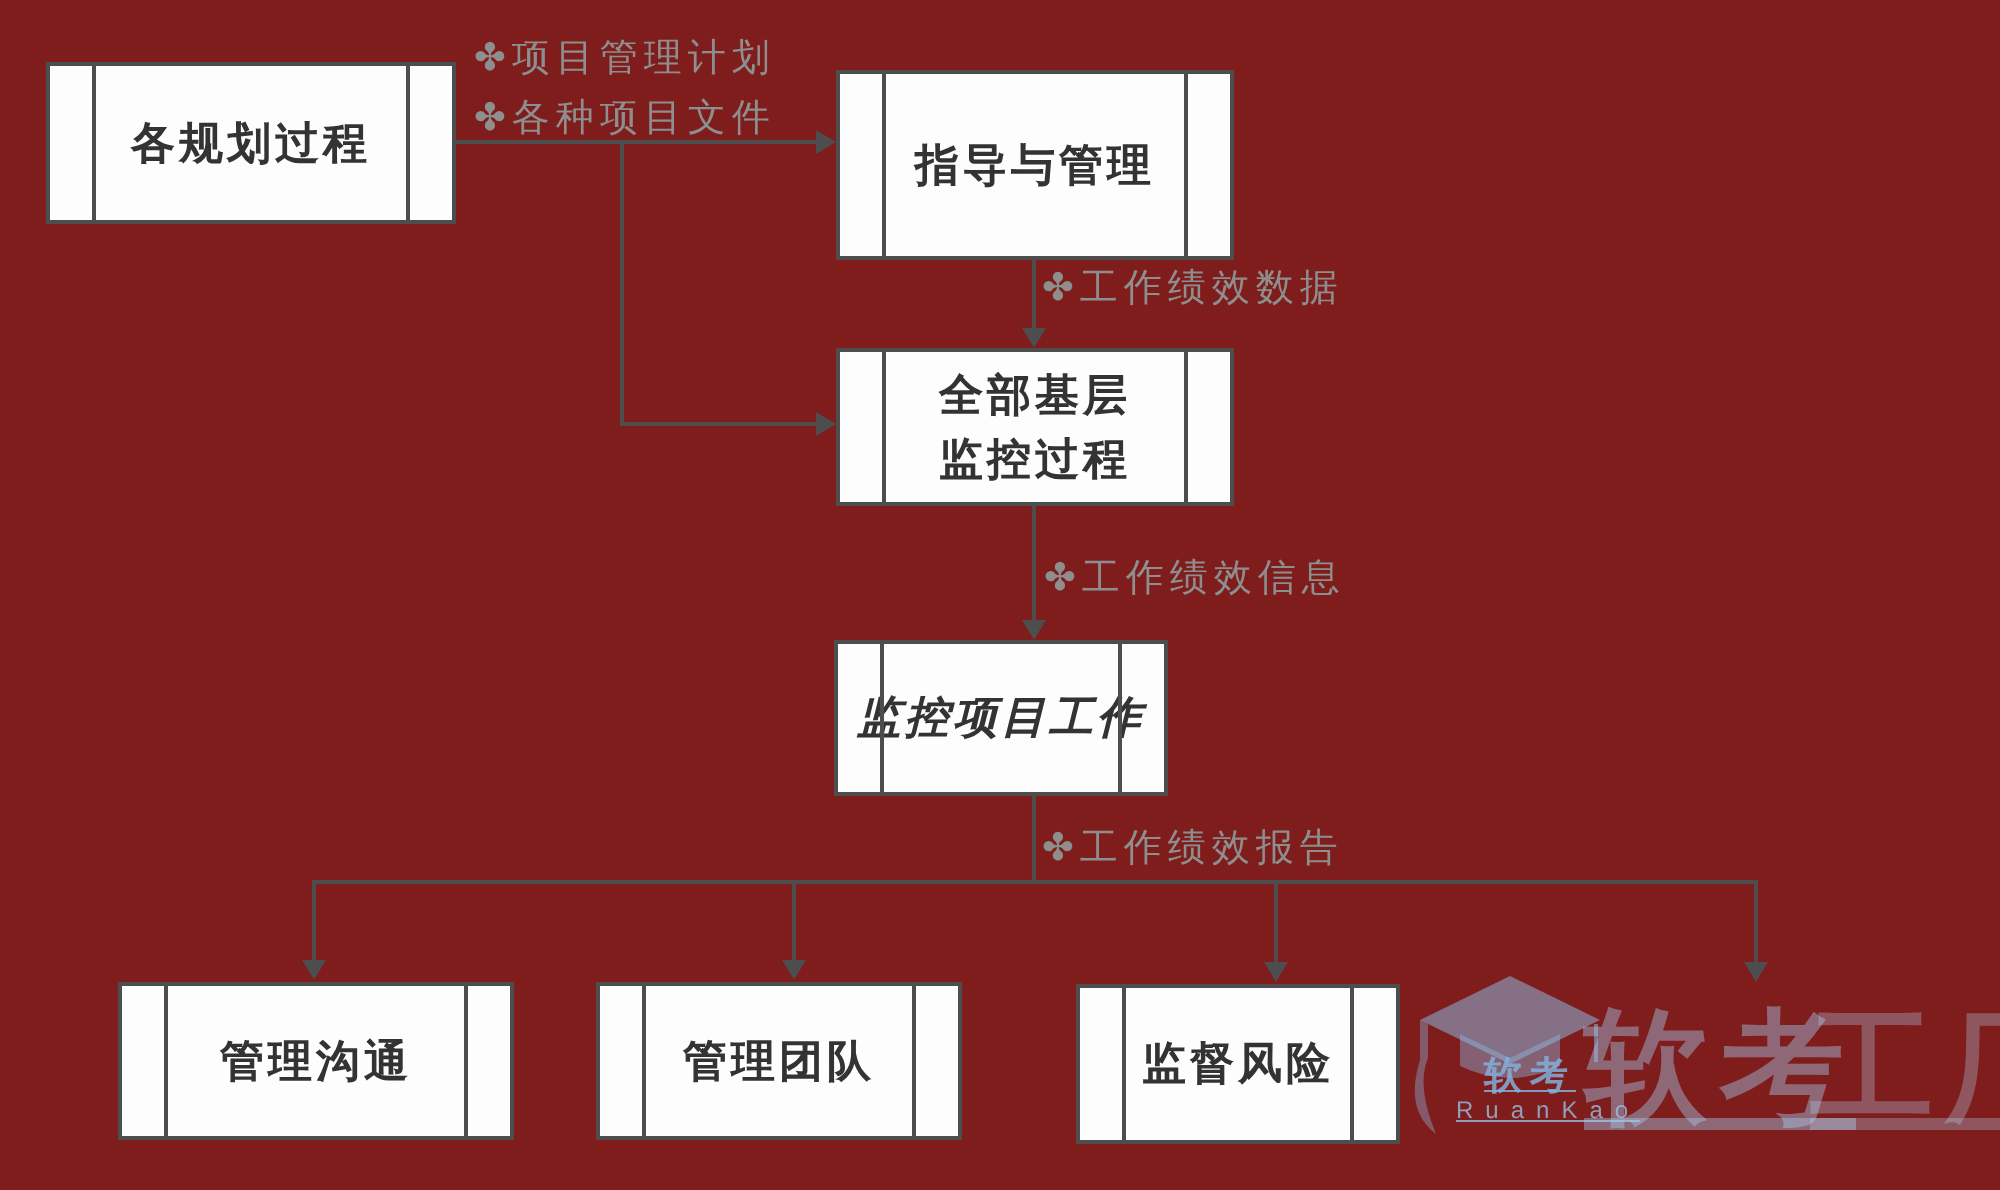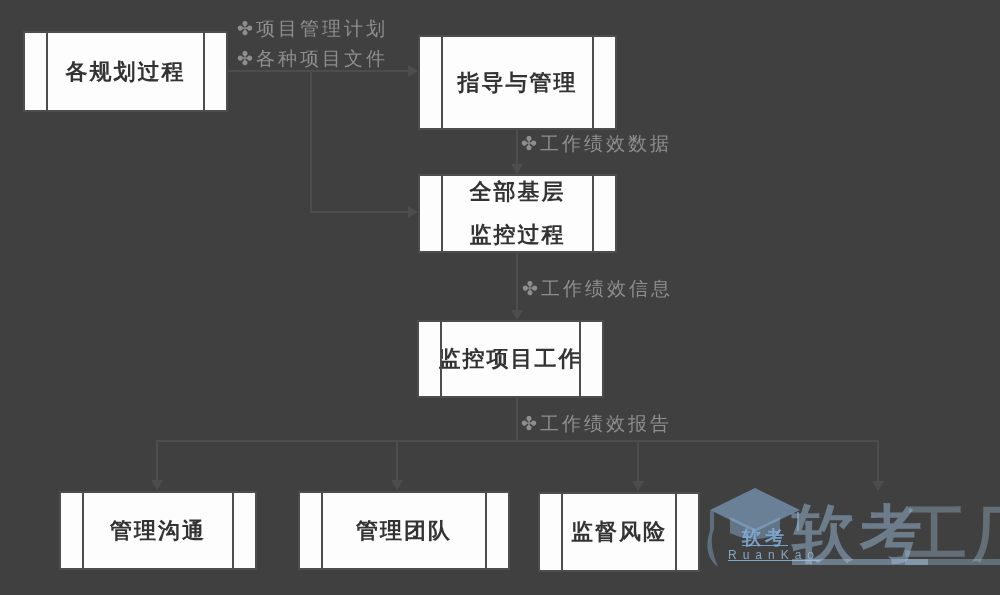--- a/index.html
+++ b/index.html
@@ -1,19 +1,19 @@
 <!DOCTYPE html>
 <html><head>
 <meta charset="utf-8">
 <style>
   html,body{margin:0;padding:0;background:#ffffff;}
   .canvas{
     position:relative;
     width:1000px;height:595px;
-    background:#404040;
+    background:#7f1d1d;
     overflow:hidden;
     font-family:"Liberation Sans", sans-serif;
   }
   
   .box{
     position:absolute;
     border:2px solid #4d4d4d;
     background:#fdfdfd;
     display:flex;
     flex-direction:column;
@@ -127,42 +127,42 @@
     <span>各规划过程</span>
     <span></span>
   </div>
 
   <div class="box" style="left:418px;top:35px;width:199px;height:95px;">
     <span class="bar bar-l"></span>
     <span class="bar bar-r"></span>
     <span>指导与管理</span>
   </div>
 
-  <div class="box" style="left:418px;top:174px;width:199px;height:79px;justify-content:space-between;">
+  <div class="box" style="left:418px;top:174px;width:199px;height:79px;">
     <span class="bar bar-l"></span>
     <span class="bar bar-r"></span>
     <span>全部基层</span>
     <span>监控过程</span>
   </div>
 
-  <div class="box" style="left:417px;top:320px;width:187px;height:78px;">
+  <div class="box" style="left:417px;top:320px;width:167px;height:78px;font-style:italic;">
     <span class="bar bar-l"></span>
     <span class="bar bar-r"></span>
     <span>监控项目工作</span>
     <span></span>
   </div>
 
   <div class="box" style="left:59px;top:491px;width:198px;height:79px;">
     <span class="bar bar-l"></span>
     <span class="bar bar-r"></span>
     <span>管理沟通</span>
     <span></span>
   </div>
 
-  <div class="box" style="left:298px;top:491px;width:212px;height:79px;">
+  <div class="box" style="left:298px;top:491px;width:183px;height:79px;">
     <span class="bar bar-l"></span>
     <span class="bar bar-r"></span>
     <span>管理团队</span>
     <span></span>
   </div>
 
   <div class="box" style="left:538px;top:492px;width:162px;height:80px;">
     <span class="bar bar-l"></span>
     <span class="bar bar-r"></span>
     <span>监督风险</span>

